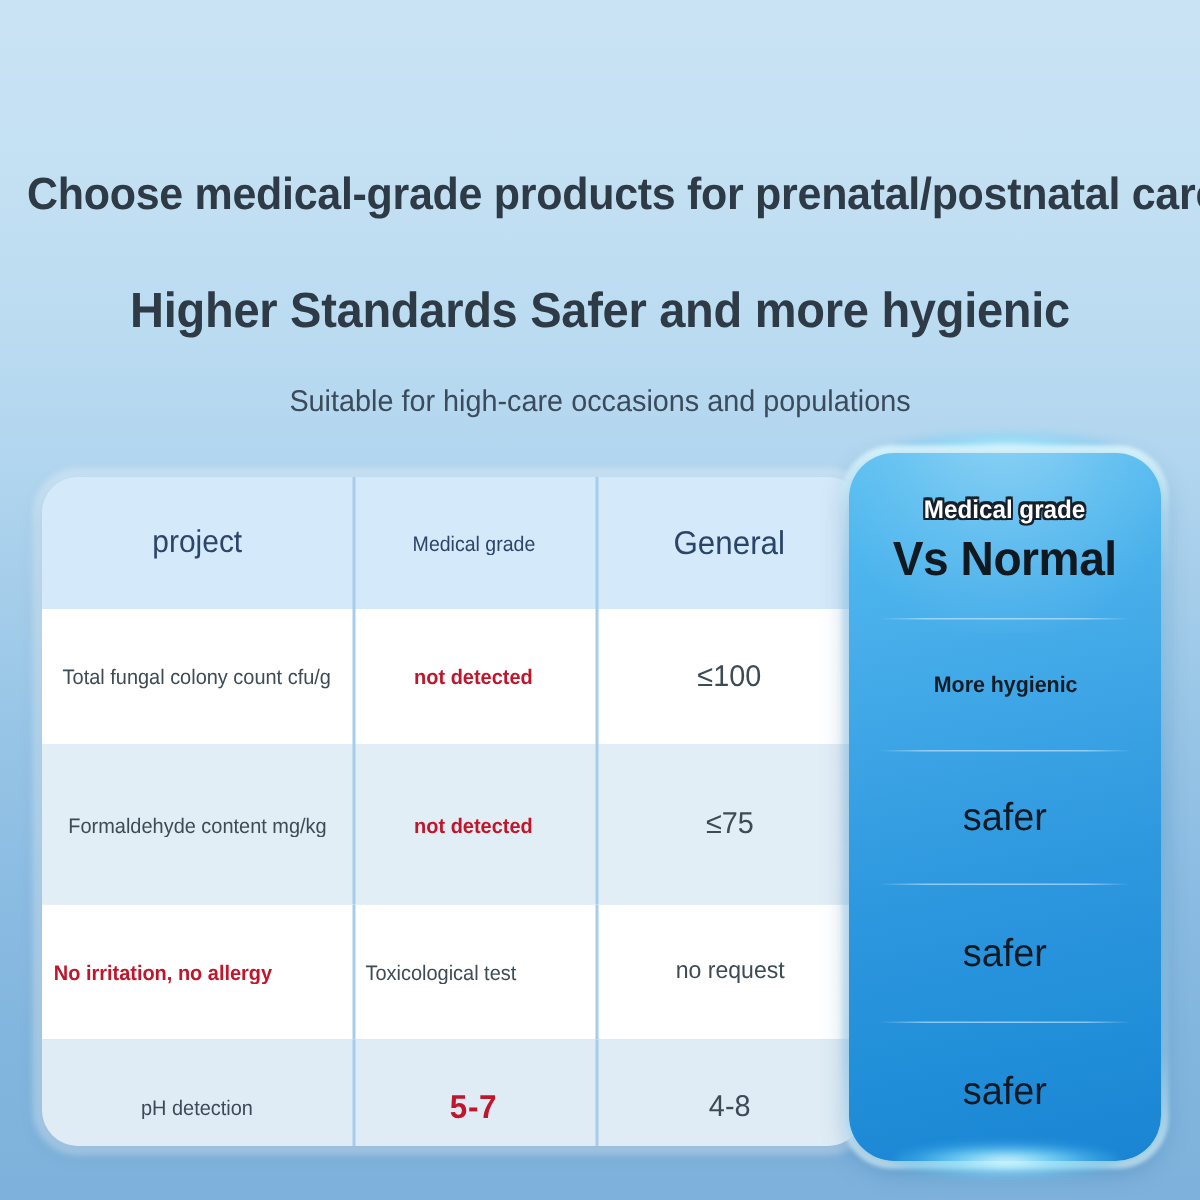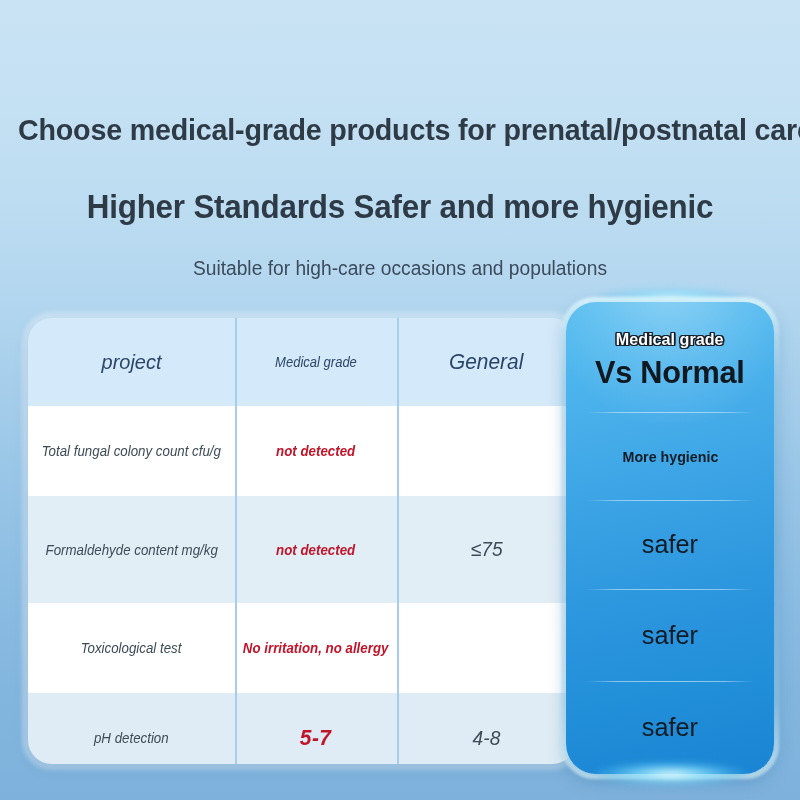--- a/index.html
+++ b/index.html
@@ -80,21 +80,20 @@
   }
   .trow.head   { height:88px; background:#d4e9f9; }
   .trow.r-white{ height:90px; background:#ffffff; }
   .trow.r-tint { height:107px; background:#e2eef6; }
   .trow.r-last { height:90px; background:#dfecf5;justify-content:space-between; }
 
   .cell{
     display:flex; align-items:center; justify-content:center;
     text-align:center;
     padding:16px 6px;
-    font-style:italic;
   }
   .c-project { width:207px; }
   .c-medical { width:162px; }
   .c-general { width:179px; }
 
   
   .vdiv{
     position:absolute; top:0; bottom:0; width:2px;
     background:#a6cdec;
   }
@@ -279,44 +278,50 @@
 
     <div class="trow r-white">
       <div class="vdiv v1"></div>
       <div class="vdiv v2"></div>
       <div class="cell c-project">
         <span class="t-name">Total fungal colony count cfu/g</span>
       </div>
       <div class="cell c-medical">
         <span class="t-med">not detected</span>
       </div>
+      <div class="cell c-general">
+        <span class="t-gen">≤100</span>
+      </div>
     </div>
 
     <div class="trow r-tint">
       <div class="vdiv v1"></div>
       <div class="vdiv v2"></div>
       <div class="cell c-project">
         <span class="t-name">Formaldehyde content mg/kg</span>
       </div>
       <div class="cell c-medical">
         <span class="t-med">not detected</span>
       </div>
       <div class="cell c-general">
         <span class="t-gen">≤75</span>
       </div>
     </div>
 
     <div class="trow r-white">
       <div class="vdiv v1"></div>
       <div class="vdiv v2"></div>
+      <div class="cell c-medical">
+        <span class="t-med">No irritation, no allergy</span>
+      </div>
       <div class="cell c-project">
         <span class="t-name">Toxicological test</span>
       </div>
-      <div class="cell c-medical">
-        <span class="t-med">No irritation, no allergy</span>
+      <div class="cell c-general">
+        <span class="t-gen sm">no request</span>
       </div>
     </div>
 
     <div class="trow r-last">
       <div class="vdiv v1"></div>
       <div class="vdiv v2"></div>
       <div class="cell c-project">
         <span class="t-name">pH detection</span>
       </div>
       <div class="cell c-medical">

